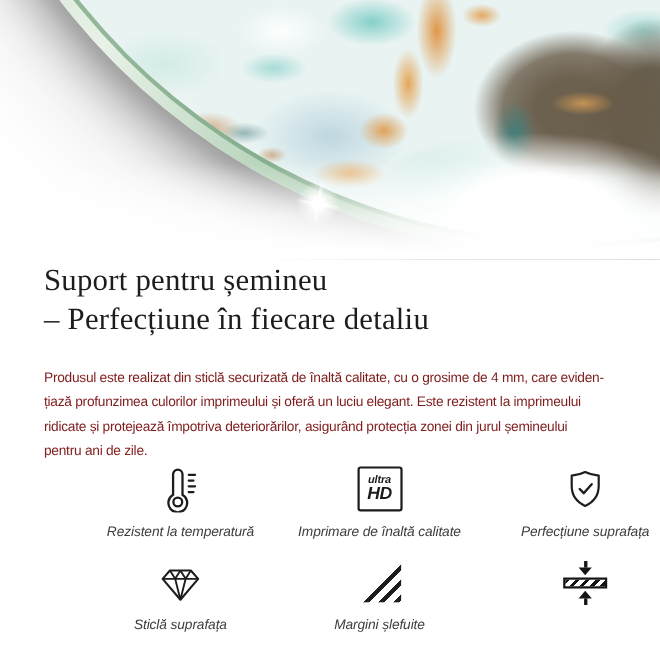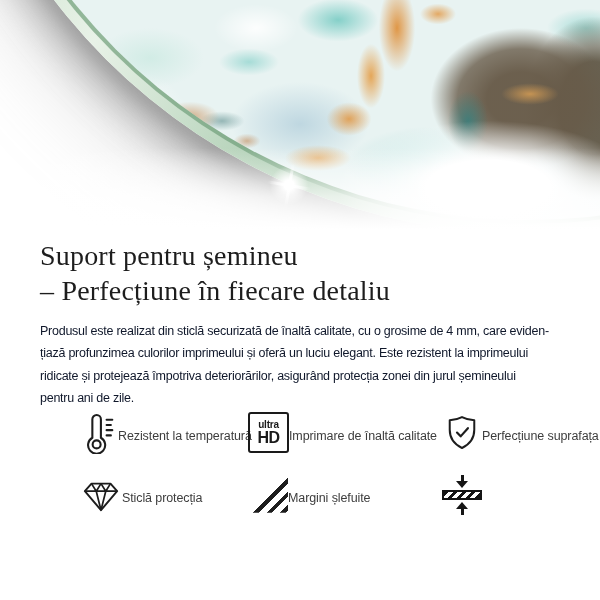--- a/index.html
+++ b/index.html
@@ -63,27 +63,27 @@
     background:radial-gradient(ellipse 55% 55% at 60% 60%, #fff 30%, rgba(255,255,255,0) 72%);}
   .fade-bottom{position:absolute;left:0;right:0;bottom:0;height:88px;
     background:linear-gradient(to bottom, rgba(255,255,255,0) 0%, rgba(255,255,255,0.75) 55%, #fff 92%);}
   
   .content{padding:0 40px;}
   h1{
     margin:2px 0 0;font-family:"Liberation Serif","DejaVu Serif",serif;font-weight:400;
     font-size:28px;line-height:35px;color:#1d1d1d;letter-spacing:0.2px;
   }
   .h-line{display:block;}
-  .desc{margin-top:12px;font-size:12.5px;line-height:22.4px;color:#0f172a;letter-spacing:-0.25px;}
+  .desc{margin-top:24px;font-size:12.5px;line-height:22.4px;color:#7f1d1d;letter-spacing:-0.25px;}
   .desc-line{white-space:nowrap;}
   
   .features{
     display:grid;grid-template-columns:168px 194px 180px;row-gap:16px;margin:0 0 0 40px;
   }
-  .feature{display:flex;flex-direction:row;align-items:center;}
+  .feature{display:flex;flex-direction:column;align-items:center;font-style:italic;}
   .icon-wrap{height:46px;display:flex;align-items:center;justify-content:center;}
   .feature-label{margin-top:7px;font-size:12.5px;line-height:16px;color:#3d3d3d;letter-spacing:-0.1px;text-align:left;white-space:nowrap;}
   .icon-stroke{stroke:#1d1d1d;fill:none;}
   
   .uhd{width:37px;height:37px;border:2.5px solid #1a1a1a;border-radius:3px;
     display:flex;flex-direction:column;align-items:center;justify-content:center;color:#1a1a1a;}
   .uhd-top{font-size:10px;font-weight:700;line-height:10px;letter-spacing:-0.2px;}
   .uhd-bottom{font-size:16px;font-weight:700;line-height:15px;letter-spacing:-0.5px;}
   
   .hatch{width:40px;height:36px;
@@ -161,21 +161,21 @@
       <div class="feature-label">Perfecțiune suprafața</div>
     </div>
 
     <div class="feature">
       <div class="icon-wrap">
         <svg viewBox="0 0 44 40" width="42" height="38" aria-hidden="true">
           <path class="icon-stroke" stroke-width="2" stroke-linejoin="round" d="M12 8 H32 L39 16 L22 36 L5 16 Z"></path>
           <path class="icon-stroke" stroke-width="1.8" d="M5 16 H39 M12 8 L17 16 M22 8 L17 16 M22 8 L27 16 M32 8 L27 16 M17 16 L22 36 M27 16 L22 36"></path>
         </svg>
       </div>
-      <div class="feature-label">Sticlă protecția</div>
+      <div class="feature-label">Sticlă suprafața</div>
     </div>
 
     <div class="feature">
       <div class="icon-wrap">
         <div class="hatch"></div>
       </div>
       <div class="feature-label">Margini șlefuite</div>
     </div>
 
     <div class="feature">

